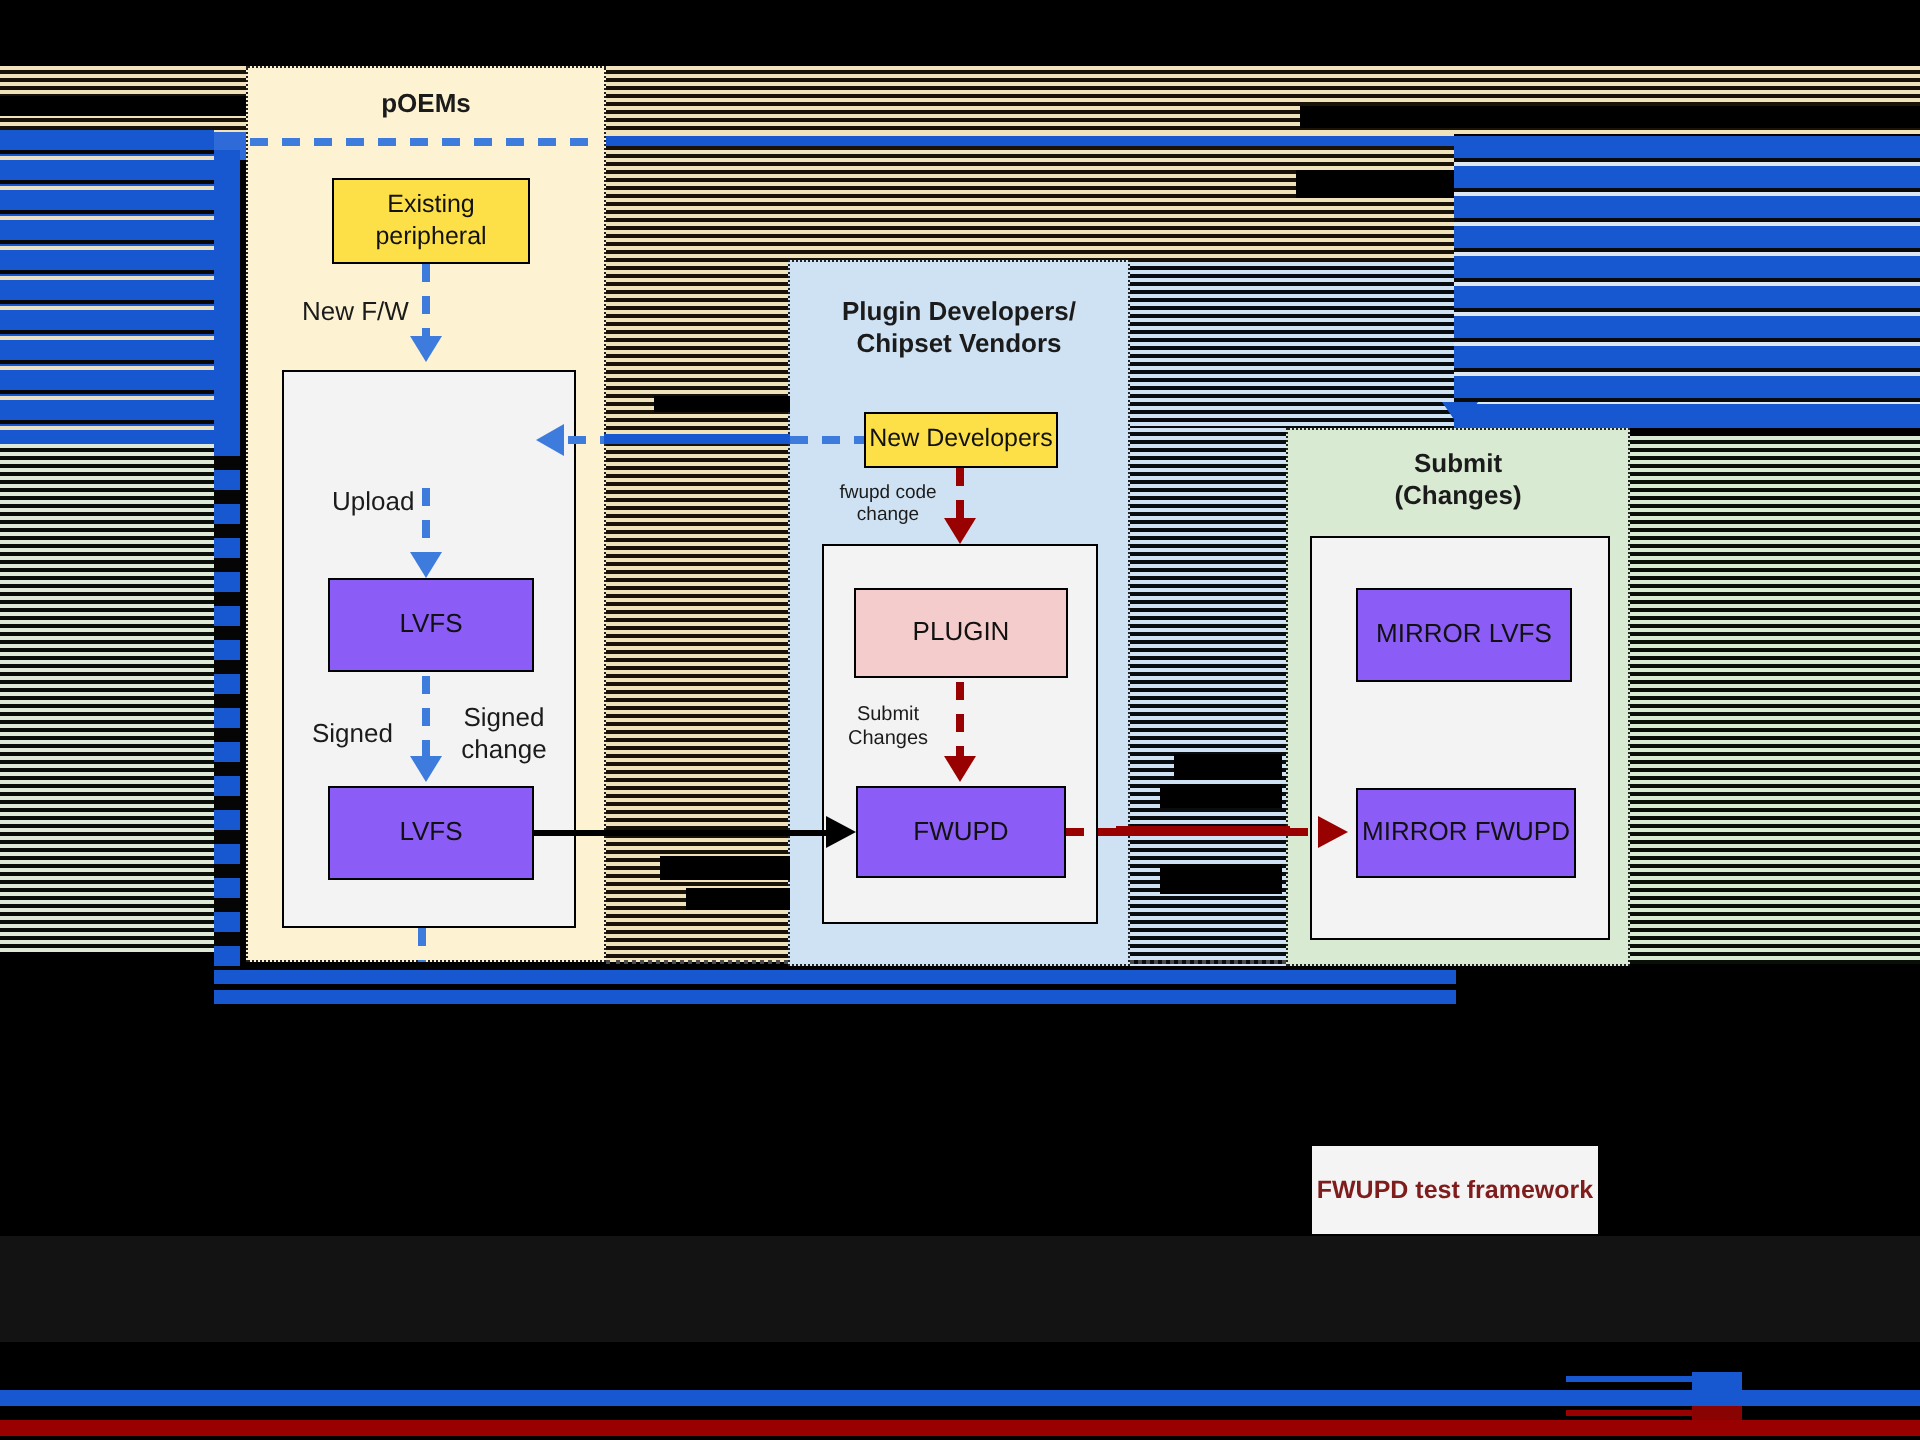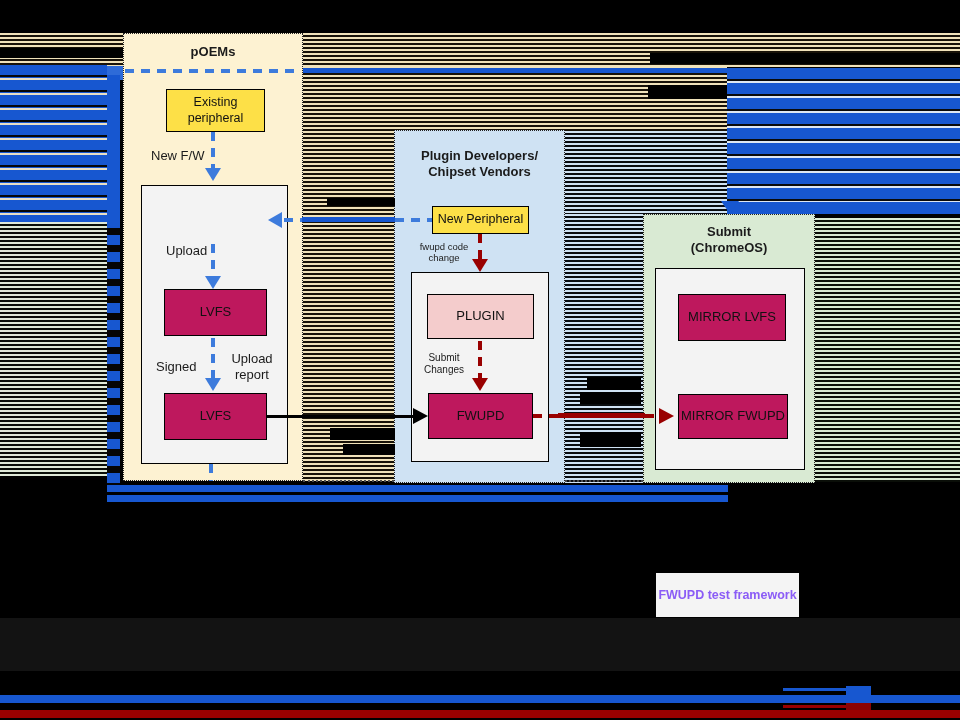--- a/index.html
+++ b/index.html
@@ -19,21 +19,21 @@
   
   .panel{border:1px dotted #222;box-sizing:border-box;}
   .p-cream{background:#fdf2d2;}
   .p-blue{background:#cfe2f3;}
   .p-green{background:#d9ead3;}
   .inner{background:#f3f3f3;border:1px solid #000;box-sizing:border-box;}
   .node{border:1px solid #000;box-sizing:border-box;display:flex;align-items:center;justify-content:center;
         text-align:center;font-size:13px;color:#111;line-height:1.25;}
   .n-blue{background:#fde047;}
   .n-pink{background:#f4cccc;}
-  .n-green{background:#be185d;}
+  .n-green{background:#8b5cf6;}
   .lbl{font-size:13px;color:#1b1b1b;line-height:1.2;}
   .b{font-weight:bold;}
   .ctr{text-align:center;}
   
   .dv-blue{width:4px;background:repeating-linear-gradient(180deg,#3d7bdc 0 9px,transparent 9px 16px);}
   .dh-blue{height:4px;background:repeating-linear-gradient(90deg,#3d7bdc 0 9px,transparent 9px 16px);}
   .dv-red{width:4px;background:repeating-linear-gradient(180deg,#990000 0 9px,transparent 9px 16px);}
   .dh-red{height:4px;background:repeating-linear-gradient(90deg,#990000 0 9px,transparent 9px 16px);}
   .dv-col{width:13px;background:repeating-linear-gradient(180deg,#1757d0 0 10px,#050505 10px 17px);}
   .tri{width:0;height:0;}
@@ -89,38 +89,38 @@
 
   <div class="abs lbl" style="left:166px;top:243px;">Upload</div>
   <div class="abs dv-blue" style="left:211px;top:244px;height:32px;"></div>
   <div class="abs tri tri-d-blue" style="left:205px;top:276px;"></div>
 
   <div class="abs node n-green" style="left:164px;top:289px;width:103px;height:47px;">
     <span>LVFS</span>
   </div>
 
   <div class="abs lbl" style="left:156px;top:359px;">Signed</div>
-  <div class="abs lbl ctr" style="left:226px;top:351px;width:52px;">Upload report</div>
+  <div class="abs lbl ctr" style="left:226px;top:351px;width:52px;">Signed change</div>
   <div class="abs dv-blue" style="left:211px;top:338px;height:40px;"></div>
   <div class="abs tri tri-d-blue" style="left:205px;top:378px;"></div>
 
   <div class="abs node n-green" style="left:164px;top:393px;width:103px;height:47px;">
     <span>LVFS</span>
   </div>
 
   <div class="abs dv-blue" style="left:209px;top:464px;height:17px;"></div>
 
   <div class="abs panel p-blue" style="left:394px;top:130px;width:171px;height:353px;"></div>
   <div class="abs lbl b ctr" style="left:394px;top:148px;width:171px;">
     <div>Plugin Developers/</div>
     <div>Chipset Vendors</div>
   </div>
 
   <div class="abs node n-blue" style="left:432px;top:206px;width:97px;height:28px;font-size:12.5px;">
-    <span>New Peripheral</span>
+    <span>New Developers</span>
   </div>
 
   <div class="abs lbl ctr" style="left:414px;top:241px;width:60px;font-size:9.5px;">fwupd code change</div>
   <div class="abs dv-red" style="left:478px;top:234px;height:26px;"></div>
   <div class="abs tri tri-d-red" style="left:472px;top:259px;"></div>
 
   <div class="abs inner" style="left:411px;top:272px;width:138px;height:190px;"></div>
 
   <div class="abs node n-pink" style="left:427px;top:294px;width:107px;height:45px;">
     <span>PLUGIN</span>
@@ -130,21 +130,21 @@
   <div class="abs dv-red" style="left:478px;top:341px;height:37px;"></div>
   <div class="abs tri tri-d-red" style="left:472px;top:378px;"></div>
 
   <div class="abs node n-green" style="left:428px;top:393px;width:105px;height:46px;">
     <span>FWUPD</span>
   </div>
 
   <div class="abs panel p-green" style="left:643px;top:214px;width:172px;height:269px;"></div>
   <div class="abs lbl b ctr" style="left:643px;top:224px;width:172px;">
     <div>Submit</div>
-    <div>(ChromeOS)</div>
+    <div>(Changes)</div>
   </div>
 
   <div class="abs inner" style="left:655px;top:268px;width:150px;height:202px;"></div>
 
   <div class="abs node n-green" style="left:678px;top:394px;width:110px;height:45px;">
     <span>MIRROR FWUPD</span>
   </div>
 
   <div class="abs node n-green" style="left:678px;top:294px;width:108px;height:47px;">
     <span>MIRROR LVFS</span>
@@ -171,21 +171,21 @@
   <div class="abs dh-red" style="left:533px;top:414px;width:26px;"></div>
   <div class="abs bar-red" style="left:558px;top:413px;width:87px;height:5px;"></div>
   <div class="abs dh-red" style="left:645px;top:414px;width:13px;"></div>
   <div class="abs tri tri-r-red" style="left:659px;top:408px;"></div>
 
   <div class="abs tri tri-d-bar" style="left:721px;top:201px;"></div>
 
   <div class="abs" style="left:0;top:618px;width:960px;height:53px;background:#131313;"></div>
 
   <div class="abs" style="left:656px;top:573px;width:143px;height:44px;background:#f4f4f4;display:flex;align-items:center;justify-content:center;text-align:center;">
-    <span class="b" style="font-size:12.5px;color:#8b5cf6;">FWUPD test framework</span>
+    <span class="b" style="font-size:12.5px;color:#7f1d1d;">FWUPD test framework</span>
   </div>
 
   <div class="abs bar-blue" style="left:783px;top:688px;width:63px;height:3px;"></div>
   <div class="abs bar-blue" style="left:846px;top:686px;width:25px;height:17px;"></div>
   <div class="abs bar-blue" style="left:0;top:695px;width:960px;height:8px;"></div>
   <div class="abs bar-red" style="left:783px;top:705px;width:63px;height:3px;"></div>
   <div class="abs" style="left:846px;top:703px;width:25px;height:14px;background:#8a0303;"></div>
   <div class="abs bar-red" style="left:0;top:710px;width:960px;height:8px;"></div>
 
 </div>

